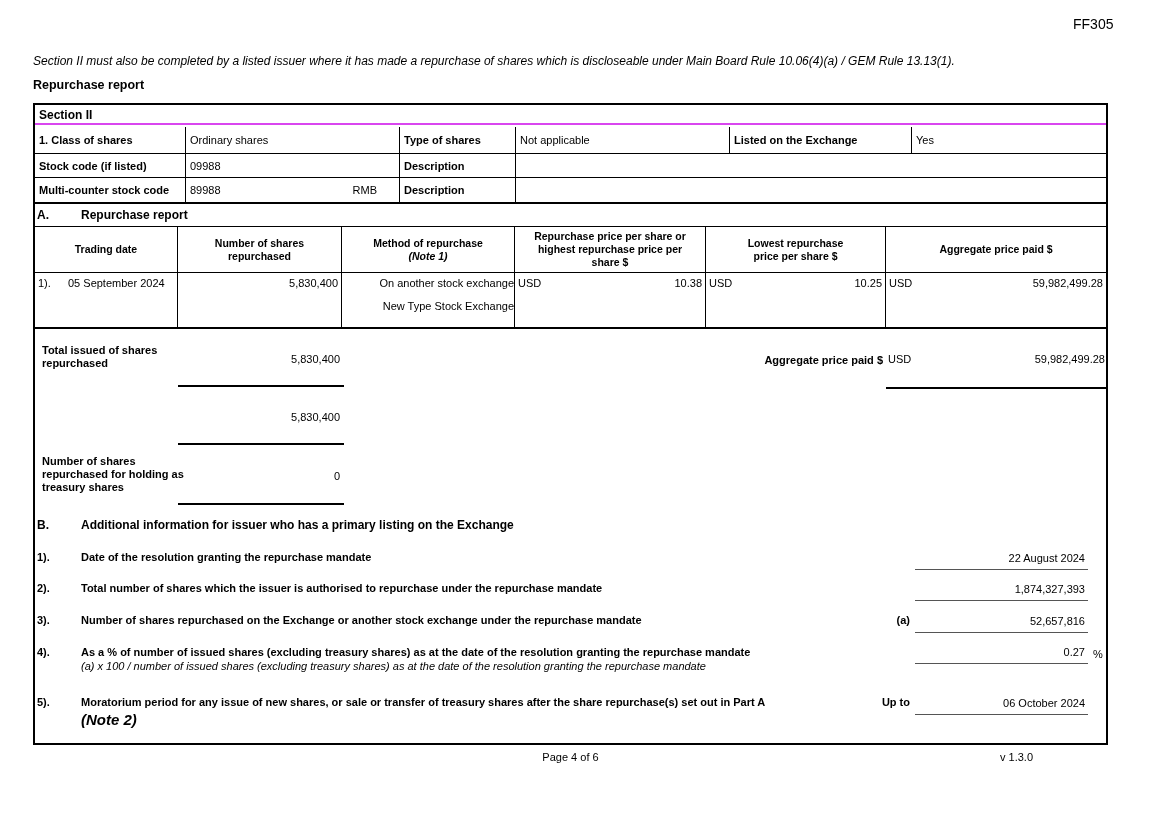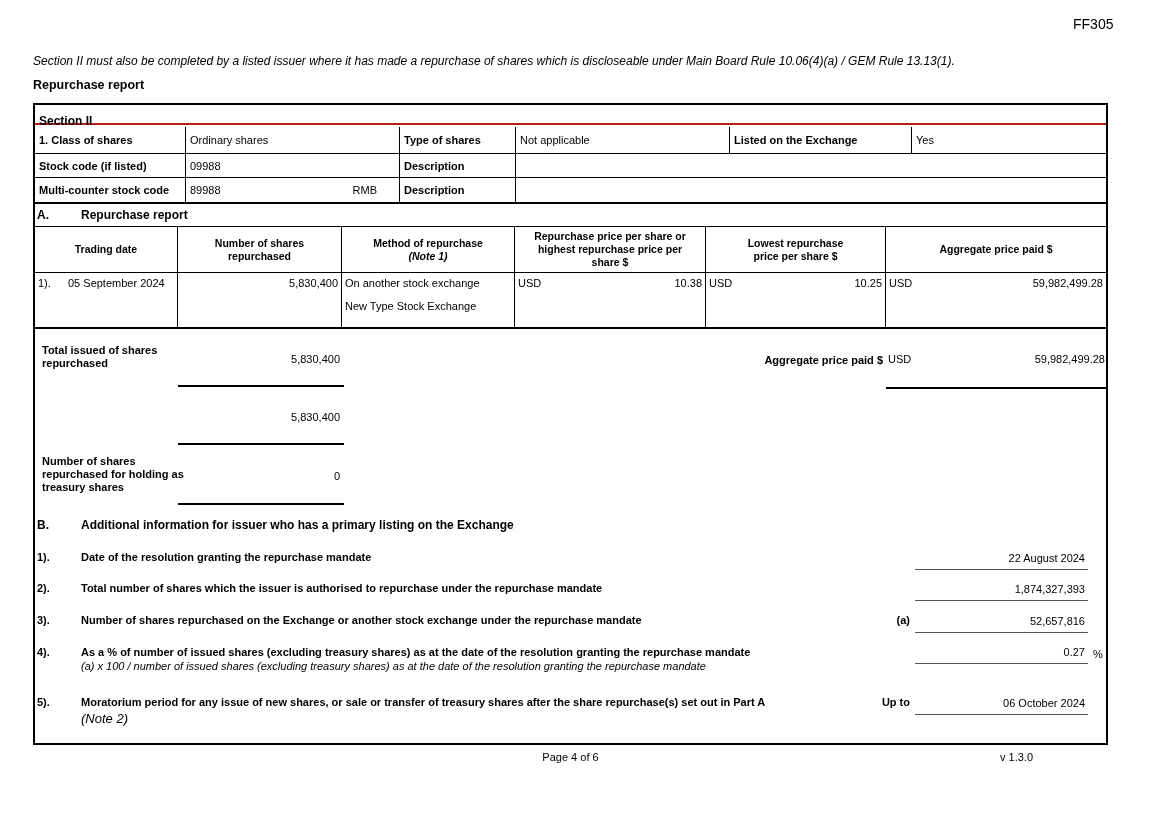--- a/index.html
+++ b/index.html
@@ -7,22 +7,22 @@
   body { margin: 0; font-family: "Liberation Sans", sans-serif; color: #000; }
   .page { position: relative; width: 1168px; height: 825px; background: #fff; overflow: hidden; }
 
   .ff-code { position: absolute; left: 1073px; top: 16px; font-size: 14px; }
   .instruction { position: absolute; left: 33px; top: 54px; font-size: 12px; font-style: italic; white-space: nowrap; }
   .doc-title { position: absolute; left: 33px; top: 78px; font-size: 12.5px; font-weight: bold; }
 
   
   .form { position: absolute; left: 33px; top: 103px; width: 1075px; height: 642px; border: 2px solid #000; background: #fff; }
 
-  .s2row { position: absolute; left: 0; top: 0; width: 100%; height: 20px; border-bottom: 2px solid #b91c1c;
-           font-weight: bold; font-size: 12px; padding: 9px 0 0 4px; }
+  .s2row { position: absolute; left: 0; top: 0; width: 100%; height: 20px; border-bottom: 2px solid #d946ef;
+           font-weight: bold; font-size: 12px; padding: 3px 0 0 4px; }
 
   .igrid { position: absolute; left: 0; top: 22px; width: 100%; display: grid;
            grid-template-columns: 151px 214px 116px 214px 182px 1fr;
            grid-template-rows: 27px 24px 24px; border-bottom: 2px solid #000; font-size: 11px; }
   .igrid .cell { display: flex; align-items: center; padding-left: 4px;
                  border-right: 1.5px solid #000; border-bottom: 1.5px solid #000; overflow: hidden; }
   .igrid .cell.b { font-weight: bold; }
   .igrid .cell.last { border-right: none; }
   .igrid .cell.r3 { border-bottom: none; }
   .igrid .cell.span3 { grid-column: span 3; }
@@ -39,42 +39,42 @@
          font-weight: bold; font-size: 10.5px; line-height: 1.22; padding: 1px 4px;
          border-right: 1.5px solid #000; border-bottom: 1.5px solid #000; }
   .ath.last, .atd.last { border-right: none; }
   .ath .note { font-style: italic; }
   .ath .w-high { max-width: 172px; }
   .ath .w-low { max-width: 118px; }
   .atd { font-size: 11px; border-right: 1.5px solid #000; }
   .atd1 { display: flex; padding: 4px 0 0 3px; }
   .atd1 .idx { width: 30px; }
   .atd2 { text-align: right; padding: 4px 3px 0 0; }
-  .atd3 { padding: 4px 0 0 3px; }
+  .atd3 { padding: 4px 0 0 3px; text-align: right; }
   .atd3 .line2 { margin-top: 11px; }
   .atdpair { display: flex; justify-content: space-between; align-items: flex-start; padding: 4px 3px 0 3px; }
 
   .tlbl { position: absolute; left: 7px; width: 152px; font-weight: bold; font-size: 11px; line-height: 13px; }
   .tbox { position: absolute; left: 143px; width: 166px; border-bottom: 2px solid #000;
           text-align: right; padding-right: 4px; font-size: 11px; }
   .tbox.a { top: 246px; height: 36px; padding-top: 2px; }
   .tbox.bb { top: 302px; height: 38px; padding-top: 4px; }
   .tbox.c { top: 360px; height: 40px; padding-top: 5px; }
   .tlbl.a { top: 239px; } .tlbl.bb { top: 293px; } .tlbl.c { top: 350px; }
   .agg-label { position: absolute; left: 600px; top: 249px; width: 248px; text-align: right;
                font-weight: bold; font-size: 11px; }
   .agg-box { position: absolute; left: 851px; top: 246px; width: 220px; height: 38px;
              border-bottom: 2px solid #000; display: flex; justify-content: space-between;
              padding: 2px 1px 0 2px; font-size: 11px; }
 
   .b-head .sec-letter, .b-head .sec-title { top: 413px; }
   .b-num { position: absolute; left: 2px; width: 40px; font-weight: bold; font-size: 11px; }
   .b-text { position: absolute; left: 46px; font-weight: bold; font-size: 11px; white-space: nowrap; }
   .b-sub { position: absolute; left: 46px; font-size: 11px; font-style: italic; white-space: nowrap; }
-  .b-note { position: absolute; left: 46px; font-size: 13px; font-style: italic; font-weight: normal; }
+  .b-note { position: absolute; left: 46px; font-size: 15px; font-style: italic; font-weight: bold; }
   .bline { position: absolute; left: 880px; width: 173px; height: 18px; border-bottom: 1.5px solid #555;
            text-align: right; padding-right: 3px; font-size: 11px; }
   .b-marker { position: absolute; left: 790px; width: 85px; text-align: right; font-weight: bold; font-size: 11px; }
   .b-unit { position: absolute; left: 1058px; font-size: 11px; }
 
   .footer-page { position: absolute; left: 33px; top: 751px; width: 1075px; text-align: center; font-size: 11px; }
   .footer-ver { position: absolute; left: 1000px; top: 751px; width: 96px; text-align: left; font-size: 11px; }
 </style>
 </head>
 <body>

